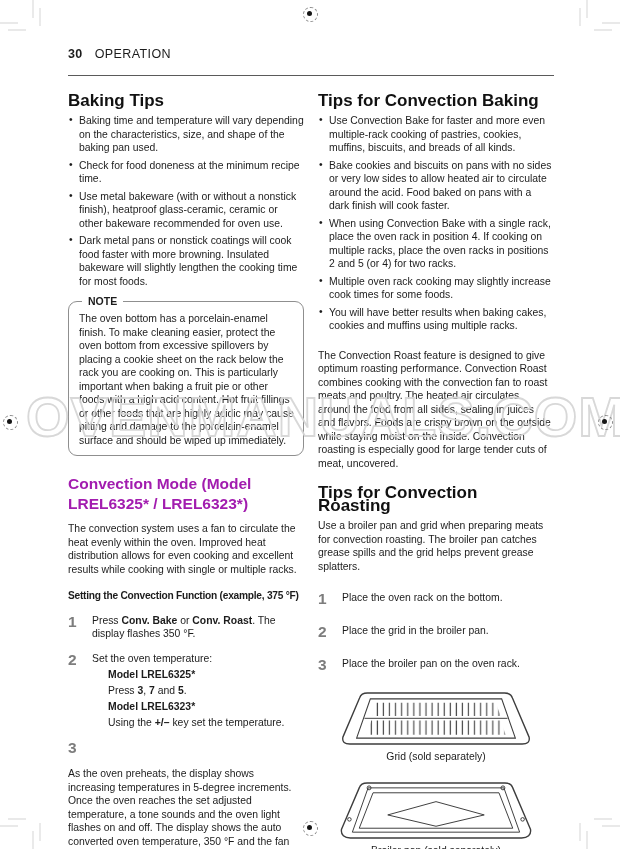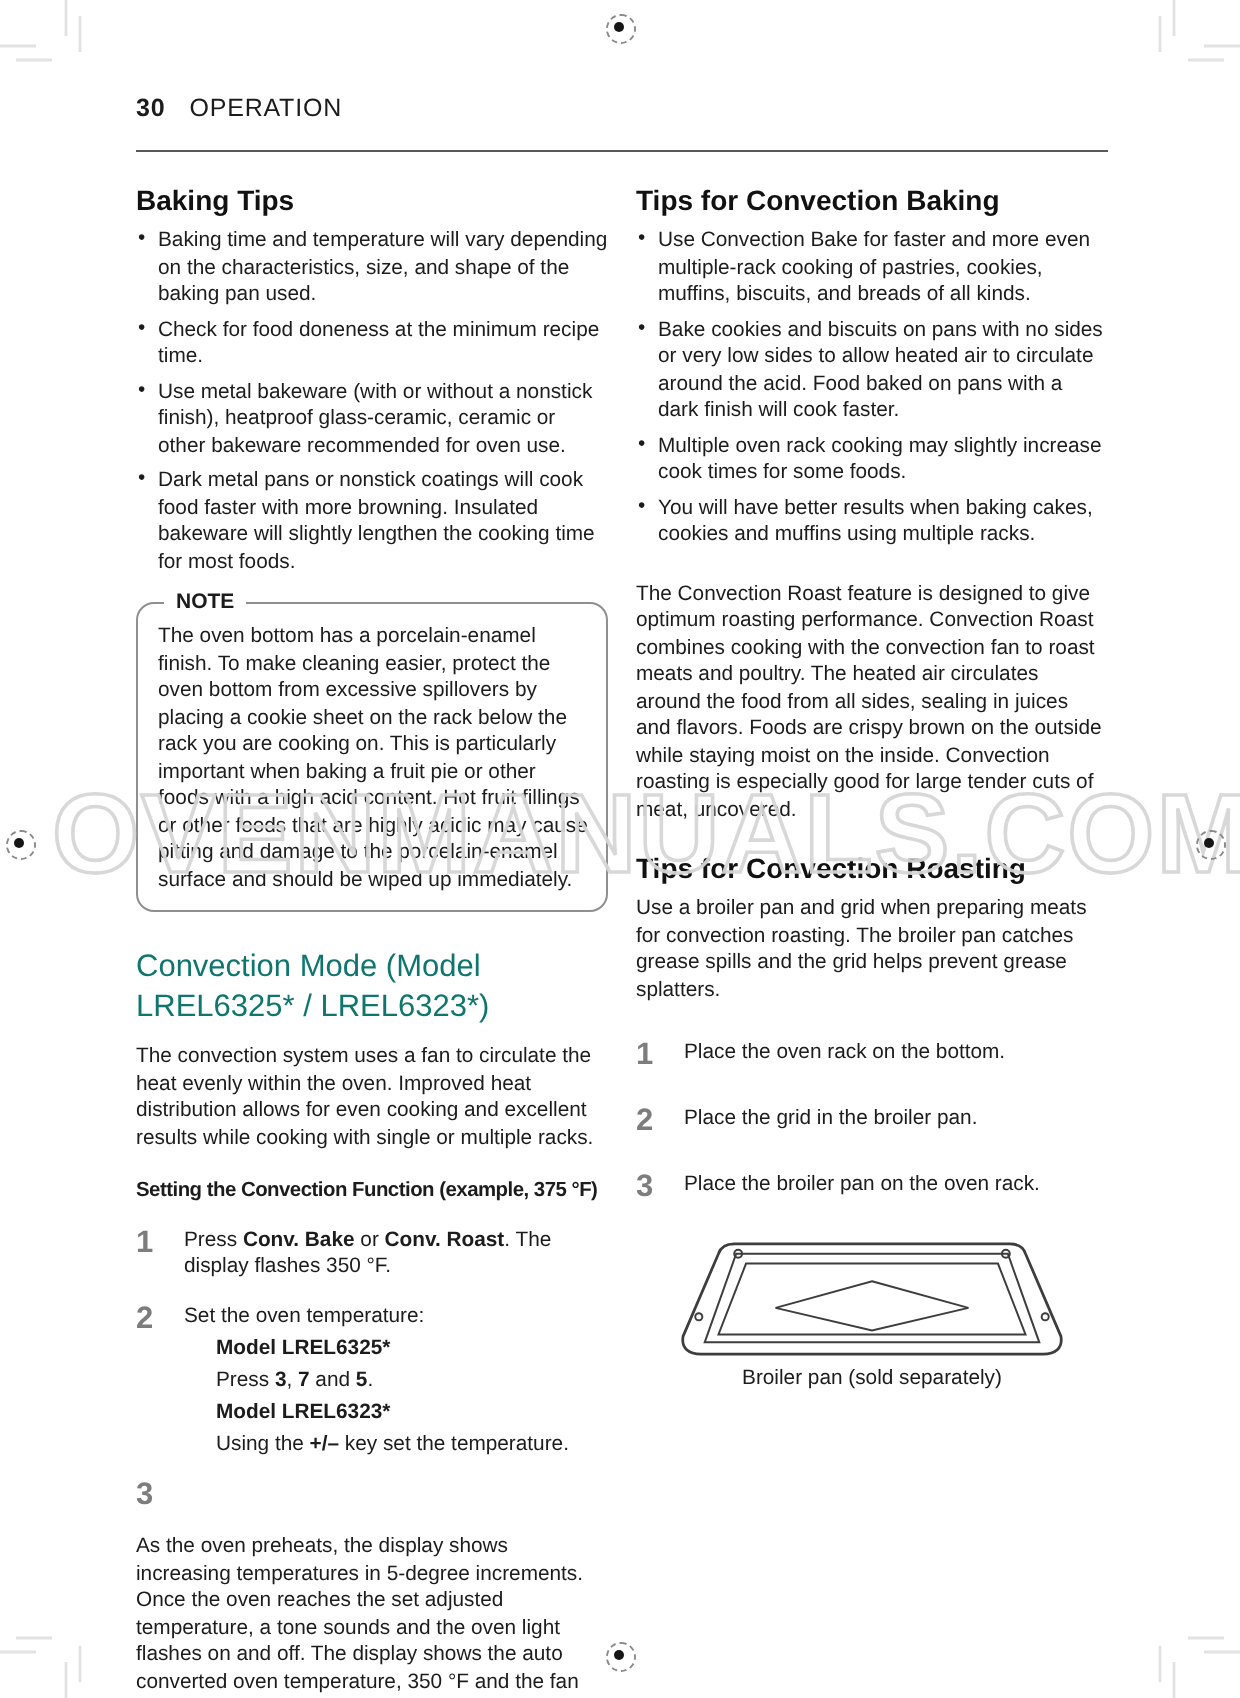--- a/index.html
+++ b/index.html
@@ -12,22 +12,22 @@
   
   .watermark{position:absolute;left:26px;top:384px;z-index:3;pointer-events:none;white-space:nowrap;
              font-size:56px;font-weight:bold;letter-spacing:1px;color:transparent;
              -webkit-text-stroke:1.8px #d6d6d6;transform:scaleX(1.0);transform-origin:left center;opacity:.95;}
   
   .content{position:absolute;left:68px;top:47px;width:486px;z-index:2;}
   .hdr{font-size:12.5px;letter-spacing:.4px;border-bottom:1px solid #5a5a5a;padding-bottom:14px;}
   .hdr .pnum{font-weight:bold;margin-right:12px;}
   .cols{display:flex;gap:14px;margin-top:10px;}
   .col{width:236px;font-size:10.4px;line-height:13.5px;}
-  h3{font-size:14px;line-height:13px;margin:8px 0 7px;font-weight:bold;color:#111;}
-  h2{font-size:15.5px;line-height:19.5px;margin:18px 0 9px;font-weight:normal;color:#0f766e;}
+  h3{font-size:17px;line-height:13px;margin:8px 0 7px;font-weight:bold;color:#111;}
+  h2{font-size:15.5px;line-height:19.5px;margin:18px 0 9px;font-weight:bold;color:#a21caf;}
   h4{font-size:10.2px;letter-spacing:-.25px;white-space:nowrap;margin:13px 0 4px;font-weight:bold;}
   p{margin:0 0 10px;}
   ul{list-style:none;margin:0 0 6px;padding:0;}
   li{position:relative;padding-left:11px;margin:0 0 4px;}
   li::before{content:"\2022";position:absolute;left:1px;top:-1px;}
   .notebox{position:relative;border:1px solid #8f8f8f;border-radius:9px;
            padding:10px 8px 8px 10px;margin:13px 0 12px;}
   .notebox .lbl{position:absolute;top:-7px;left:13px;background:#fff;padding:0 6px;
                 font-weight:bold;font-size:10.5px;line-height:13px;}
   .step{display:flex;margin:11px 0;}
@@ -111,20 +111,21 @@
         <p style="margin-top:12px;">As the oven preheats, the display shows increasing temperatures in 5-degree increments. Once the oven reaches the set adjusted temperature, a tone sounds and the oven light flashes on and off. The display shows the auto converted oven temperature, 350 °F and the fan icon.</p>
 
       </div>
 
       <div class="col">
 
         <h3>Tips for Convection Baking</h3>
         <ul>
           <li>Use Convection Bake for faster and more even multiple-rack cooking of pastries, cookies, muffins, biscuits, and breads of all kinds.</li>
           <li>Bake cookies and biscuits on pans with no sides or very low sides to allow heated air to circulate around the acid. Food baked on pans with a dark finish will cook faster.</li>
+          <li>When using Convection Bake with a single rack, place the oven rack in position 4. If cooking on multiple racks, place the oven racks in positions 2 and 5 (or 4) for two racks.</li>
           <li>Multiple oven rack cooking may slightly increase cook times for some foods.</li>
           <li>You will have better results when baking cakes, cookies and muffins using multiple racks.</li>
         </ul>
 
         <p style="margin-top:16px;">The Convection Roast feature is designed to give optimum roasting performance. Convection Roast combines cooking with the convection fan to roast meats and poultry. The heated air circulates around the food from all sides, sealing in juices and flavors. Foods are crispy brown on the outside while staying moist on the inside. Convection roasting is especially good for large tender cuts of meat, uncovered.</p>
 
         <h3 style="margin-top:16px;">Tips for Convection Roasting</h3>
         <p>Use a broiler pan and grid when preparing meats for convection roasting. The broiler pan catches grease spills and the grid helps prevent grease splatters.</p>
 
         <div class="step rstep">
@@ -133,20 +134,35 @@
         </div>
         <div class="step rstep">
           <div class="step-num">2</div>
           <div class="step-body">Place the grid in the broiler pan.</div>
         </div>
         <div class="step rstep">
           <div class="step-num">3</div>
           <div class="step-body">Place the broiler pan on the oven rack.</div>
         </div>
 
+        <div class="figure">
+          <svg width="196" height="58" viewBox="0 0 200 59">
+            <defs>
+              <pattern id="slats" width="6.2" height="10" patternUnits="userSpaceOnUse">
+                <line x1="3" y1="0" x2="3" y2="10" stroke="#4a4a4a" stroke-width="1.2"></line>
+              </pattern>
+            </defs>
+            <path d="M30,3 L170,3 C175,3 177,5 178,8 L195,48 C196,53 193,55 188,55 L12,55 C7,55 4,53 5,48 L22,8 C23,5 25,3 30,3 Z" fill="none" stroke="#3d3d3d" stroke-width="1.4" stroke-linejoin="round"></path>
+            <path d="M33,9 L167,9 L181,49 L19,49 Z" fill="none" stroke="#3d3d3d" stroke-width="1.1"></path>
+            <path d="M39,13 L161,13 L166,26.5 L35,26.5 Z" fill="url(#slats)" stroke="none"></path>
+            <path d="M34,31 L166,31 L171,45.5 L29,45.5 Z" fill="url(#slats)" stroke="none"></path>
+            <line x1="27" y1="28.8" x2="173" y2="28.8" stroke="#3d3d3d" stroke-width="1"></line>
+          </svg>
+          <div class="cap">Grid (sold separately)</div>
+        </div>
 
         <div class="figure">
           <svg width="200" height="62" viewBox="0 0 200 63">
             <path d="M30,3 L170,3 C175,3 177,5 178,8 L196,50 C197,56 193,59 187,59 L13,59 C7,59 3,56 4,50 L22,8 C23,5 25,3 30,3 Z" fill="none" stroke="#3d3d3d" stroke-width="1.4" stroke-linejoin="round"></path>
             <path d="M31,8 L169,8 L185,53 L15,53 Z" fill="none" stroke="#3d3d3d" stroke-width="1"></path>
             <path d="M36,13 L164,13 L178,49 L22,49 Z" fill="none" stroke="#3d3d3d" stroke-width="1"></path>
             <path d="M100,22 L149,35.5 L100,47 L51,35.5 Z" fill="none" stroke="#3d3d3d" stroke-width="1"></path>
             <circle cx="32" cy="8" r="2" fill="none" stroke="#3d3d3d" stroke-width="1"></circle>
             <circle cx="168" cy="8" r="2" fill="none" stroke="#3d3d3d" stroke-width="1"></circle>
             <circle cx="12" cy="40" r="1.8" fill="none" stroke="#3d3d3d" stroke-width="1"></circle>

